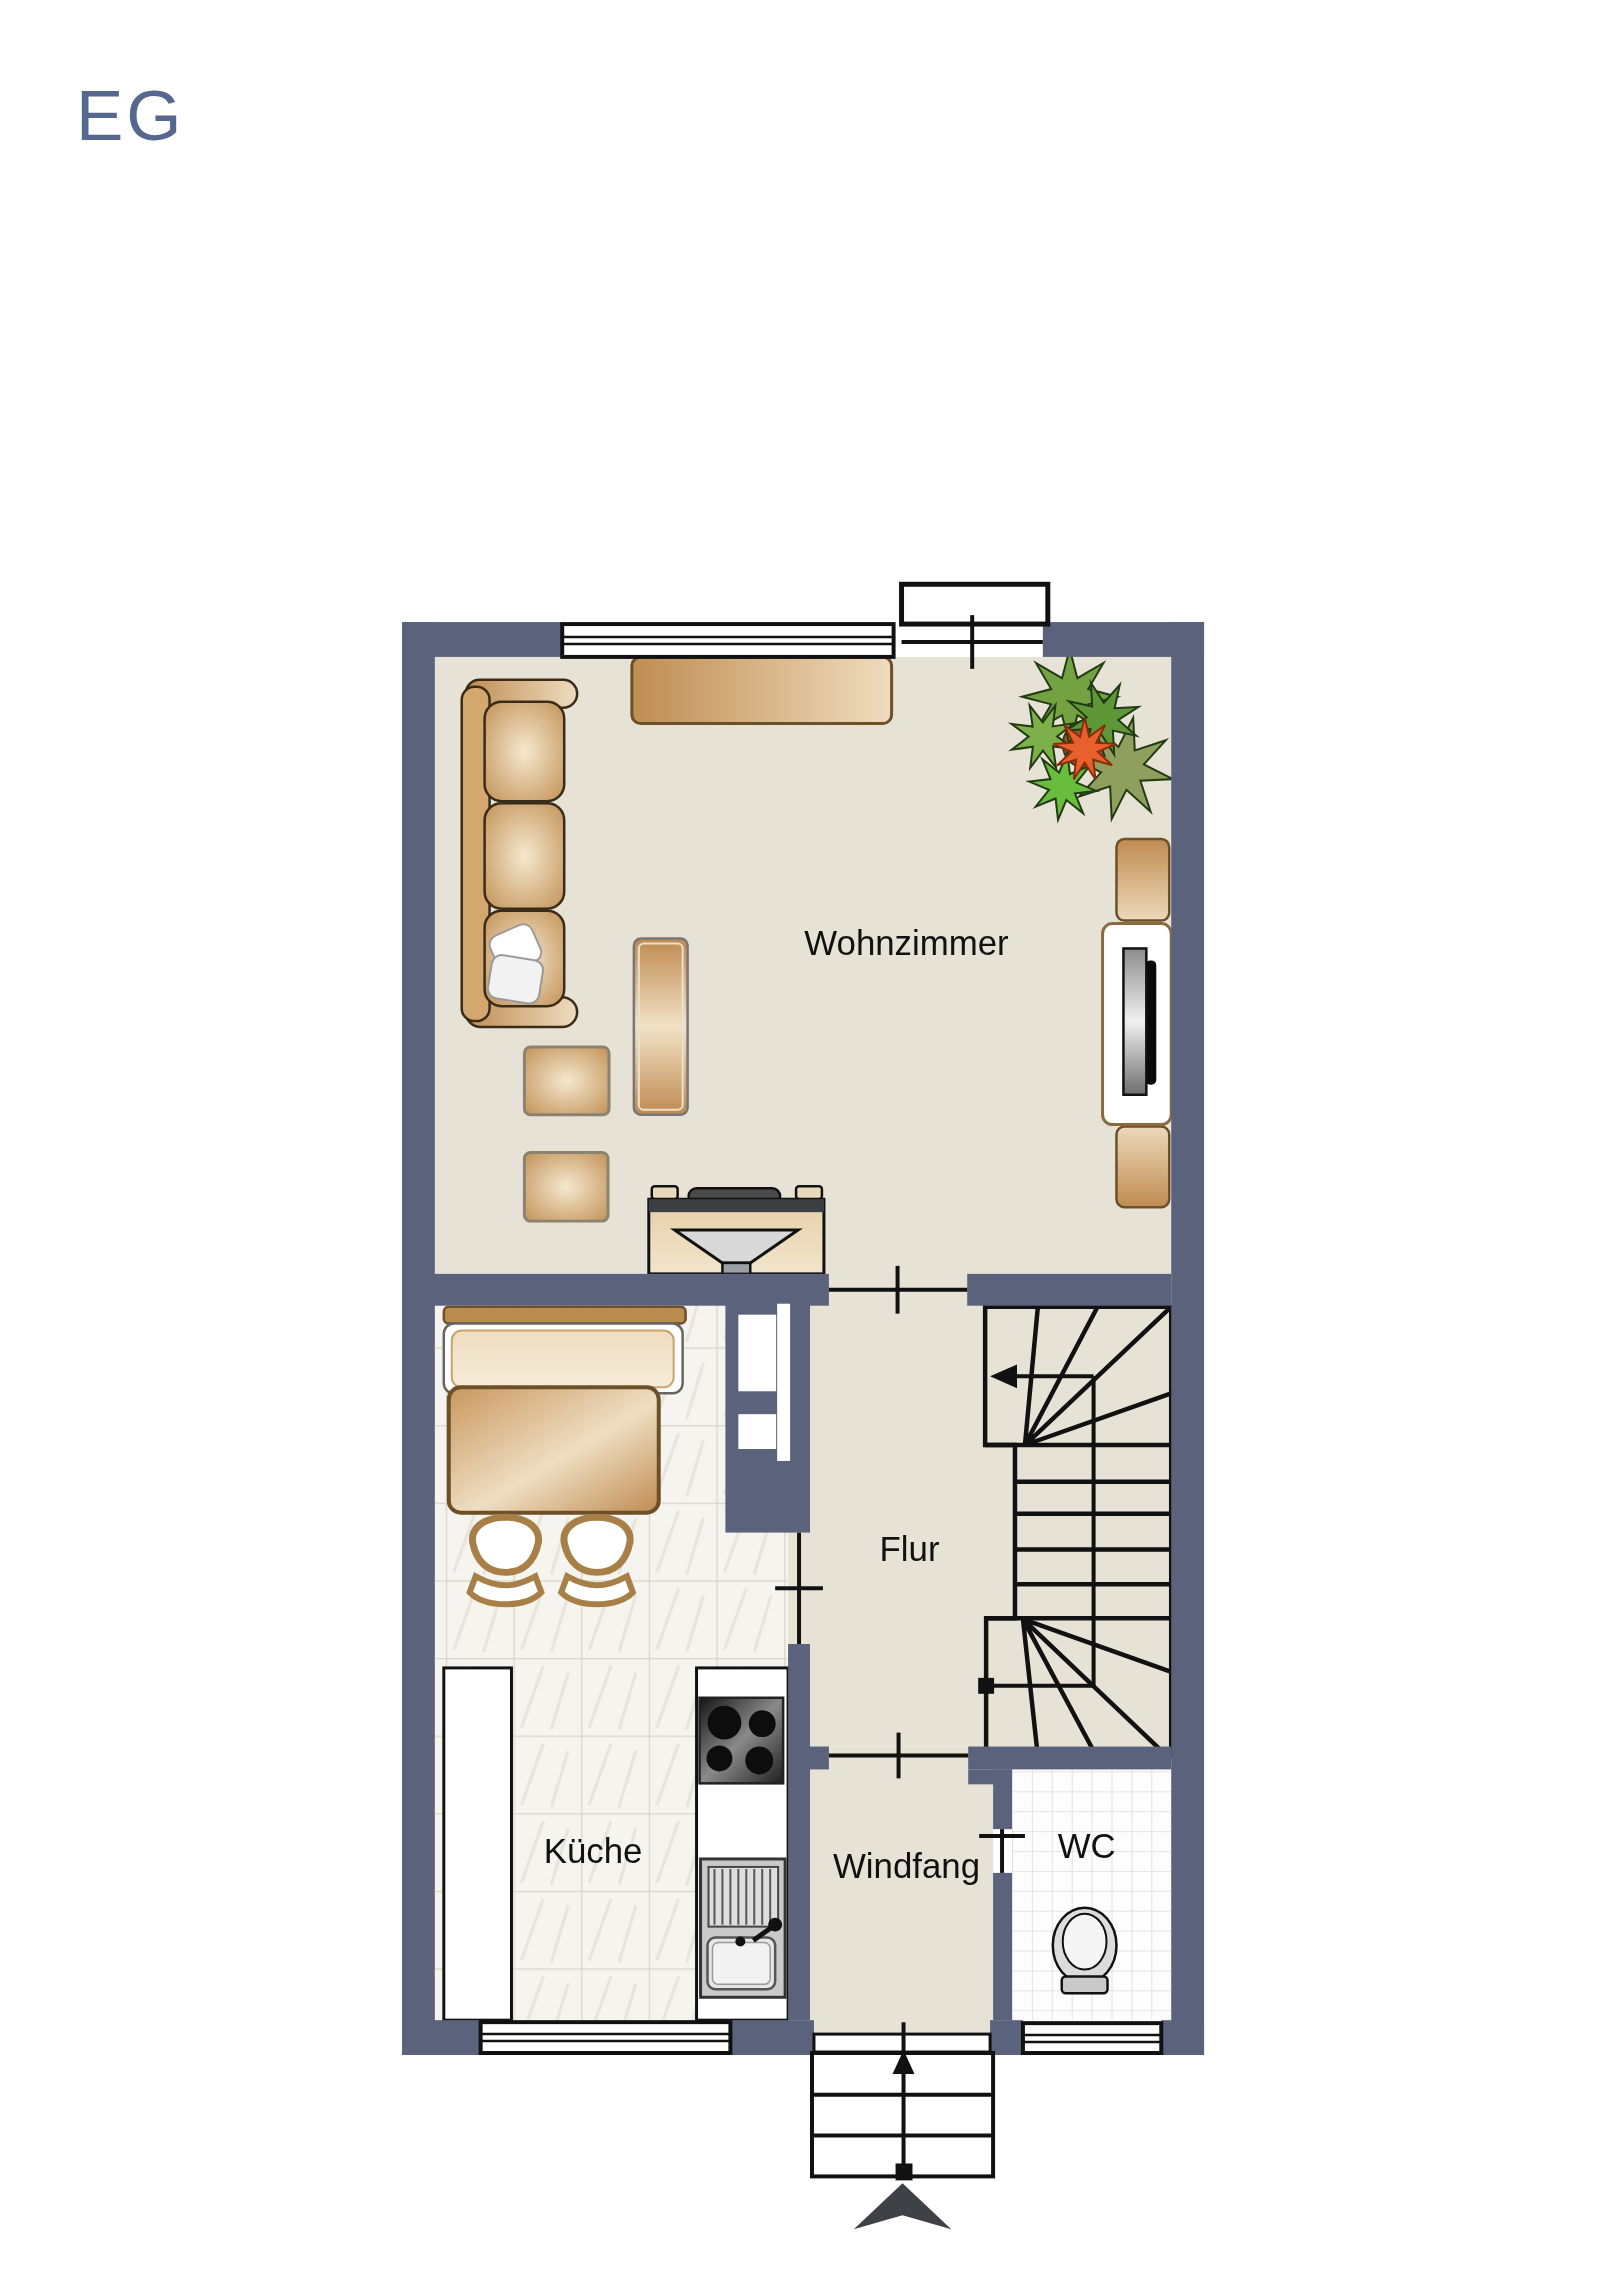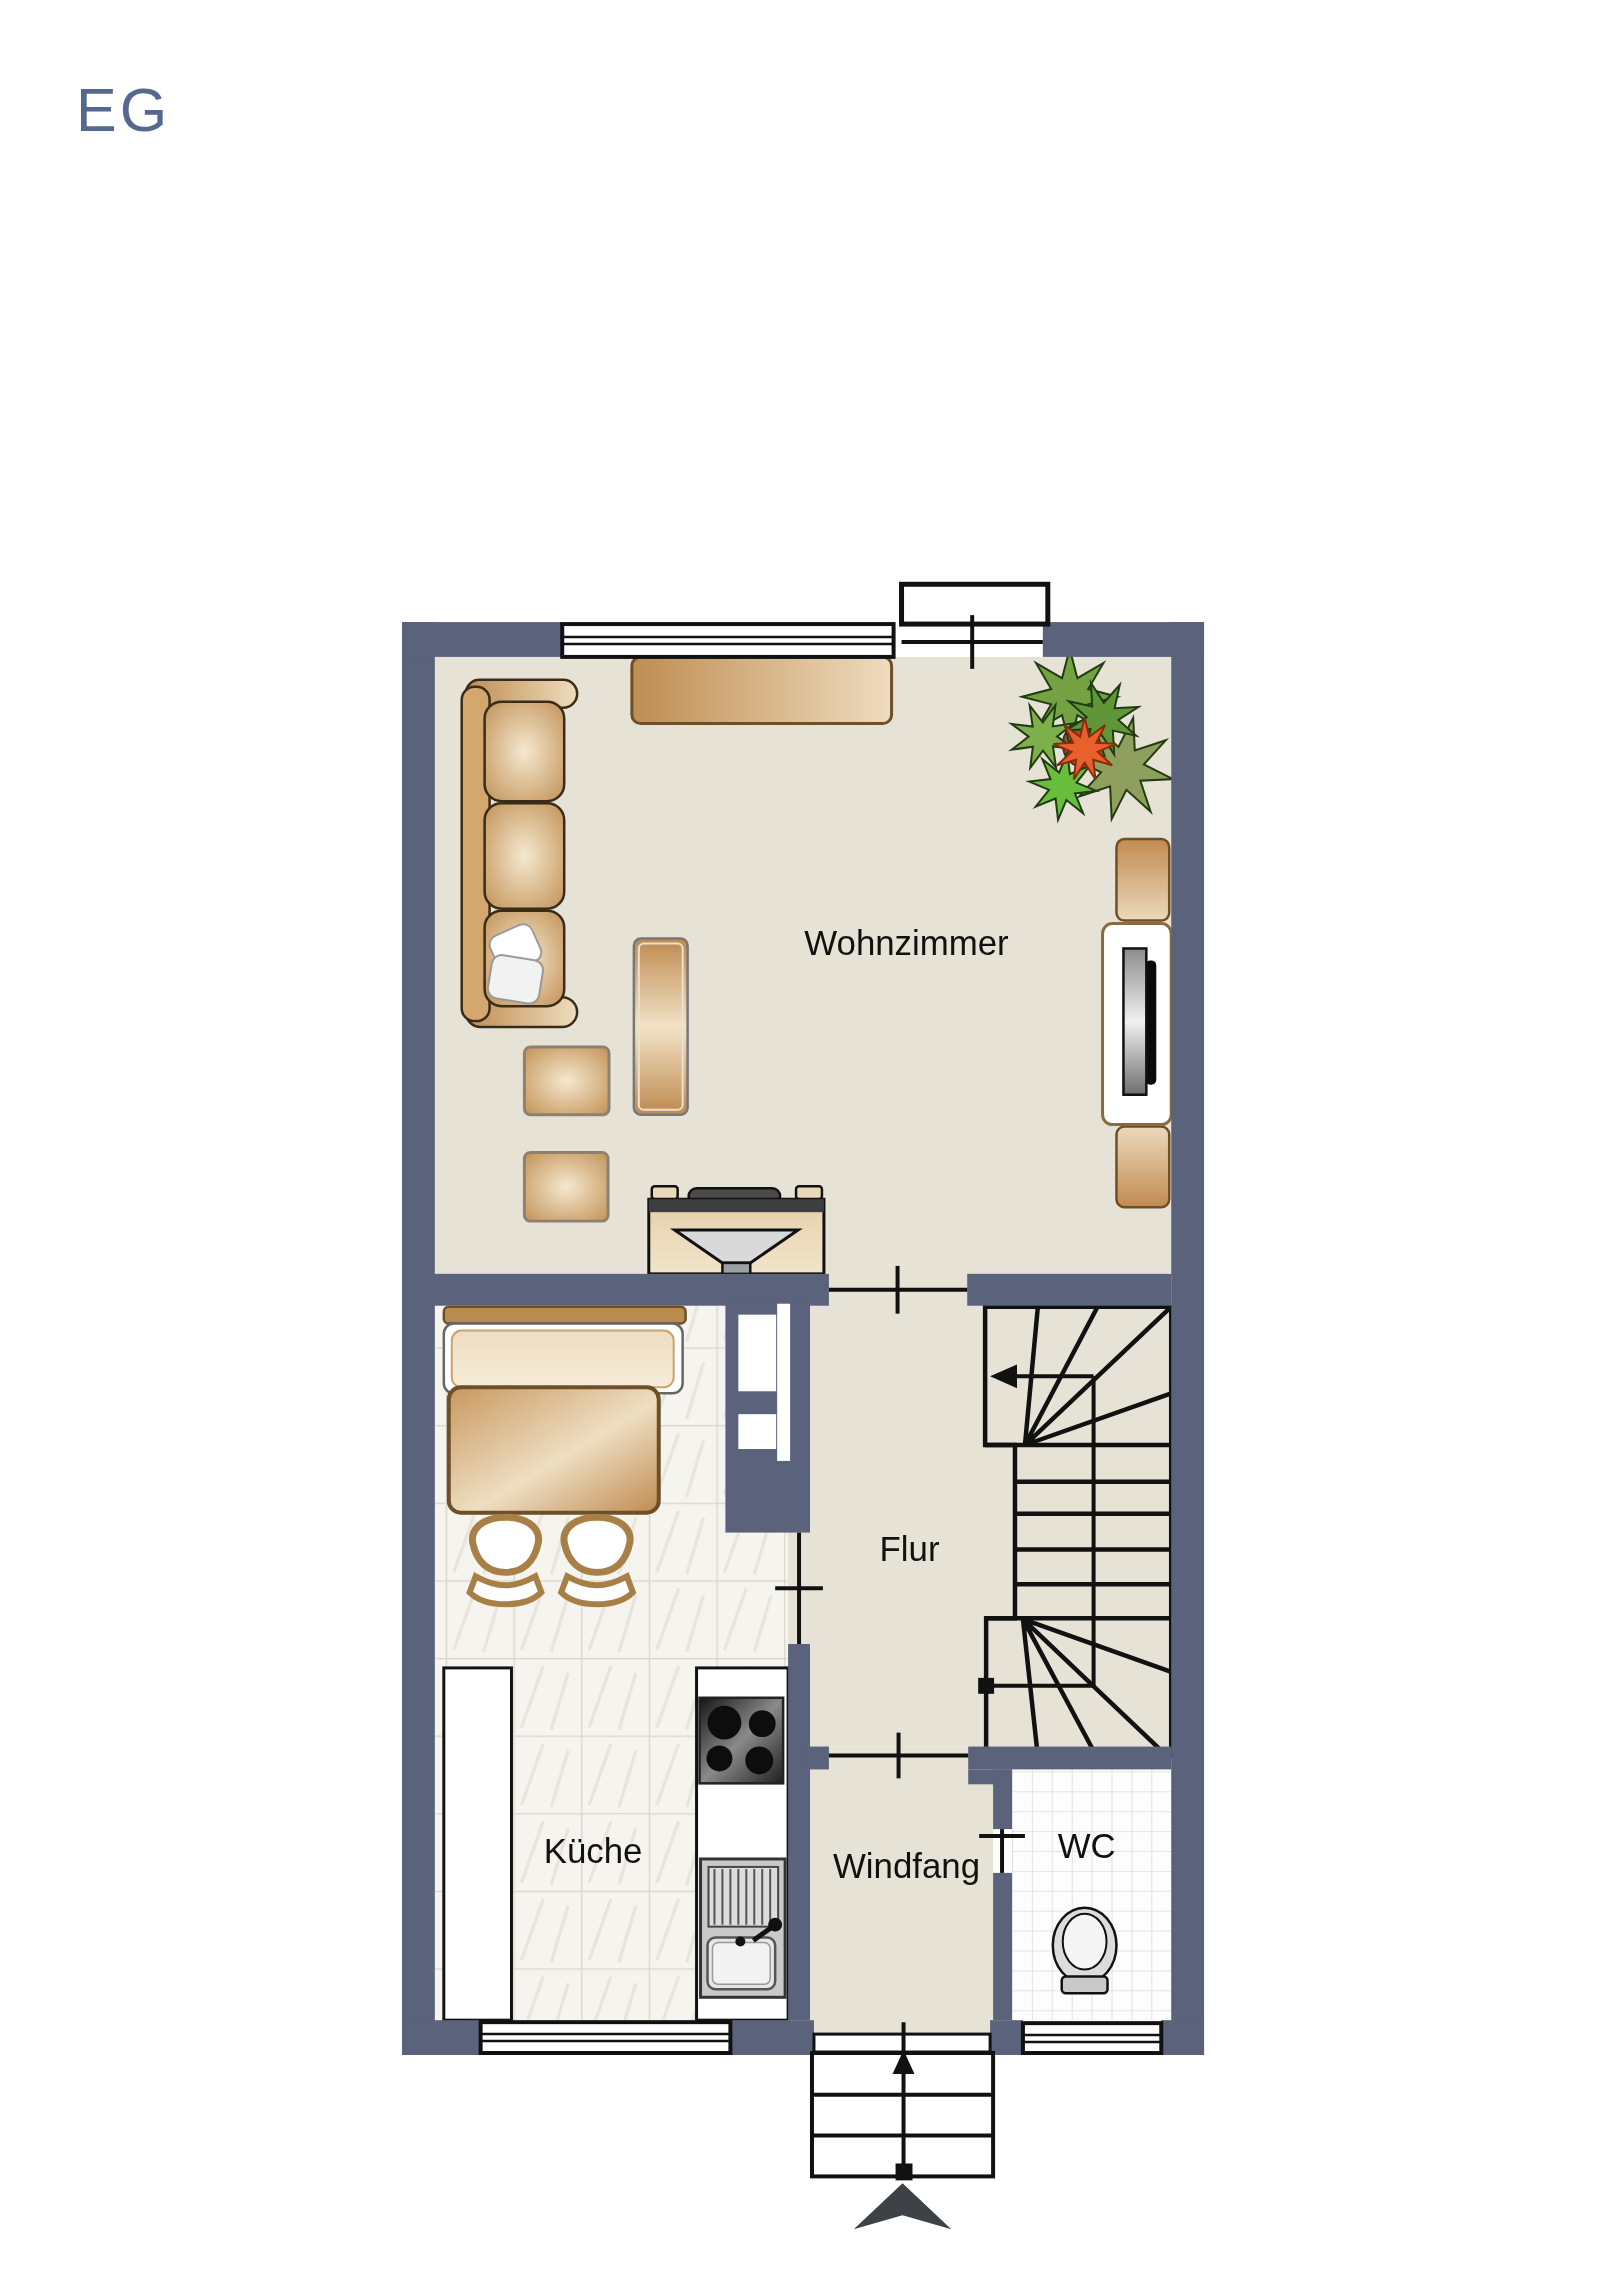--- a/index.html
+++ b/index.html
@@ -1,18 +1,18 @@
 <!DOCTYPE html>
 <html style="--c-title: #56688f; --c-wall: #5b627c; --c-floor: #e6e2d5; --c-label: #111111; --c-outline: #111111; --c-tan-dark: #bf8c52; --c-tan-light: #f3e6cd; --c-brown-border: #6d4f28; --c-plant-green: #74a243; --c-plant-orange: #e8612c;"><head>
 <meta charset="utf-8">
 <style>
   html,body{margin:0;padding:0;background:#fff;}
   #canvas{position:relative;width:1618px;height:2289px;background:#fff;overflow:hidden;
           font-family:"Liberation Sans",sans-serif;}
-  #eg-title{position:absolute;left:76px;top:80px;font-size:61px;line-height:1;
+  #eg-title{position:absolute;left:76px;top:80px;font-size:71px;line-height:1;
             color:var(--c-title,#56688f);letter-spacing:3px;font-weight:400;}
   #plan-svg{position:absolute;left:0;top:0;}
   .lbl{font-family:"Liberation Sans",sans-serif;font-size:35px;fill:var(--c-label,#111);}
   .wall{fill:var(--c-wall,#5b627c);}
   .ln{stroke:var(--c-outline,#111);stroke-width:4;fill:none;}
   .tick{stroke:var(--c-outline,#111);stroke-width:4;fill:none;}
 </style>
 </head>
 <body>
 

